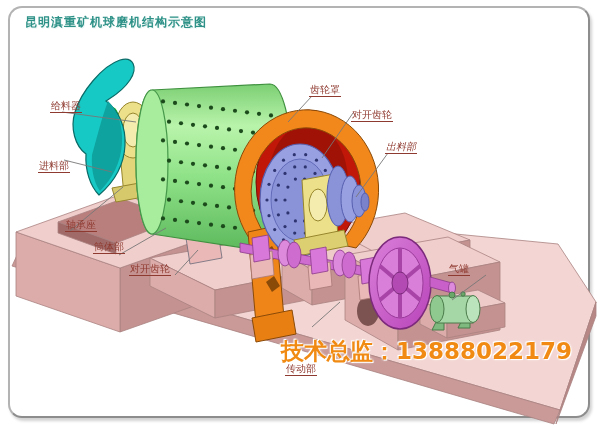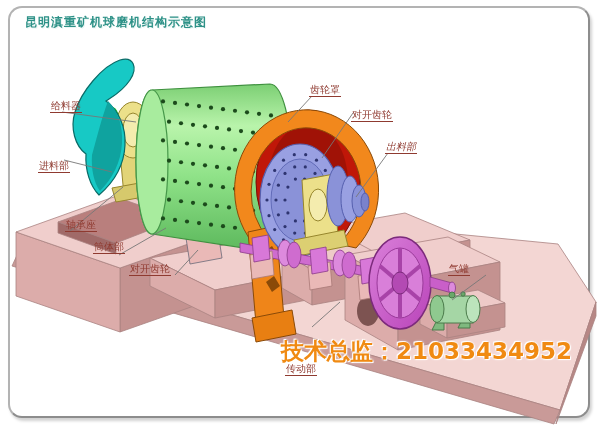--- a/index.html
+++ b/index.html
@@ -328,14 +328,14 @@
   <span class="plabel lb-feed">进料部</span>
   <span class="plabel lb-bearingseat">轴承座</span>
   <span class="plabel lb-cyl">筒体部</span>
   <span class="plabel lb-slow">对开齿轮</span>
   <span class="plabel lb-gearcover">齿轮罩</span>
   <span class="plabel lb-splitgear">对开齿轮</span>
   <span class="plabel lb-discharge">出料部</span>
   <span class="plabel lb-airtank">气罐</span>
   <span class="plabel lb-drive">传动部</span>
 
-  <div class="contact">技术总监：21033434952</div>
+  <div class="contact">技术总监：13888022179</div>
 </div>
 
 </body></html>

